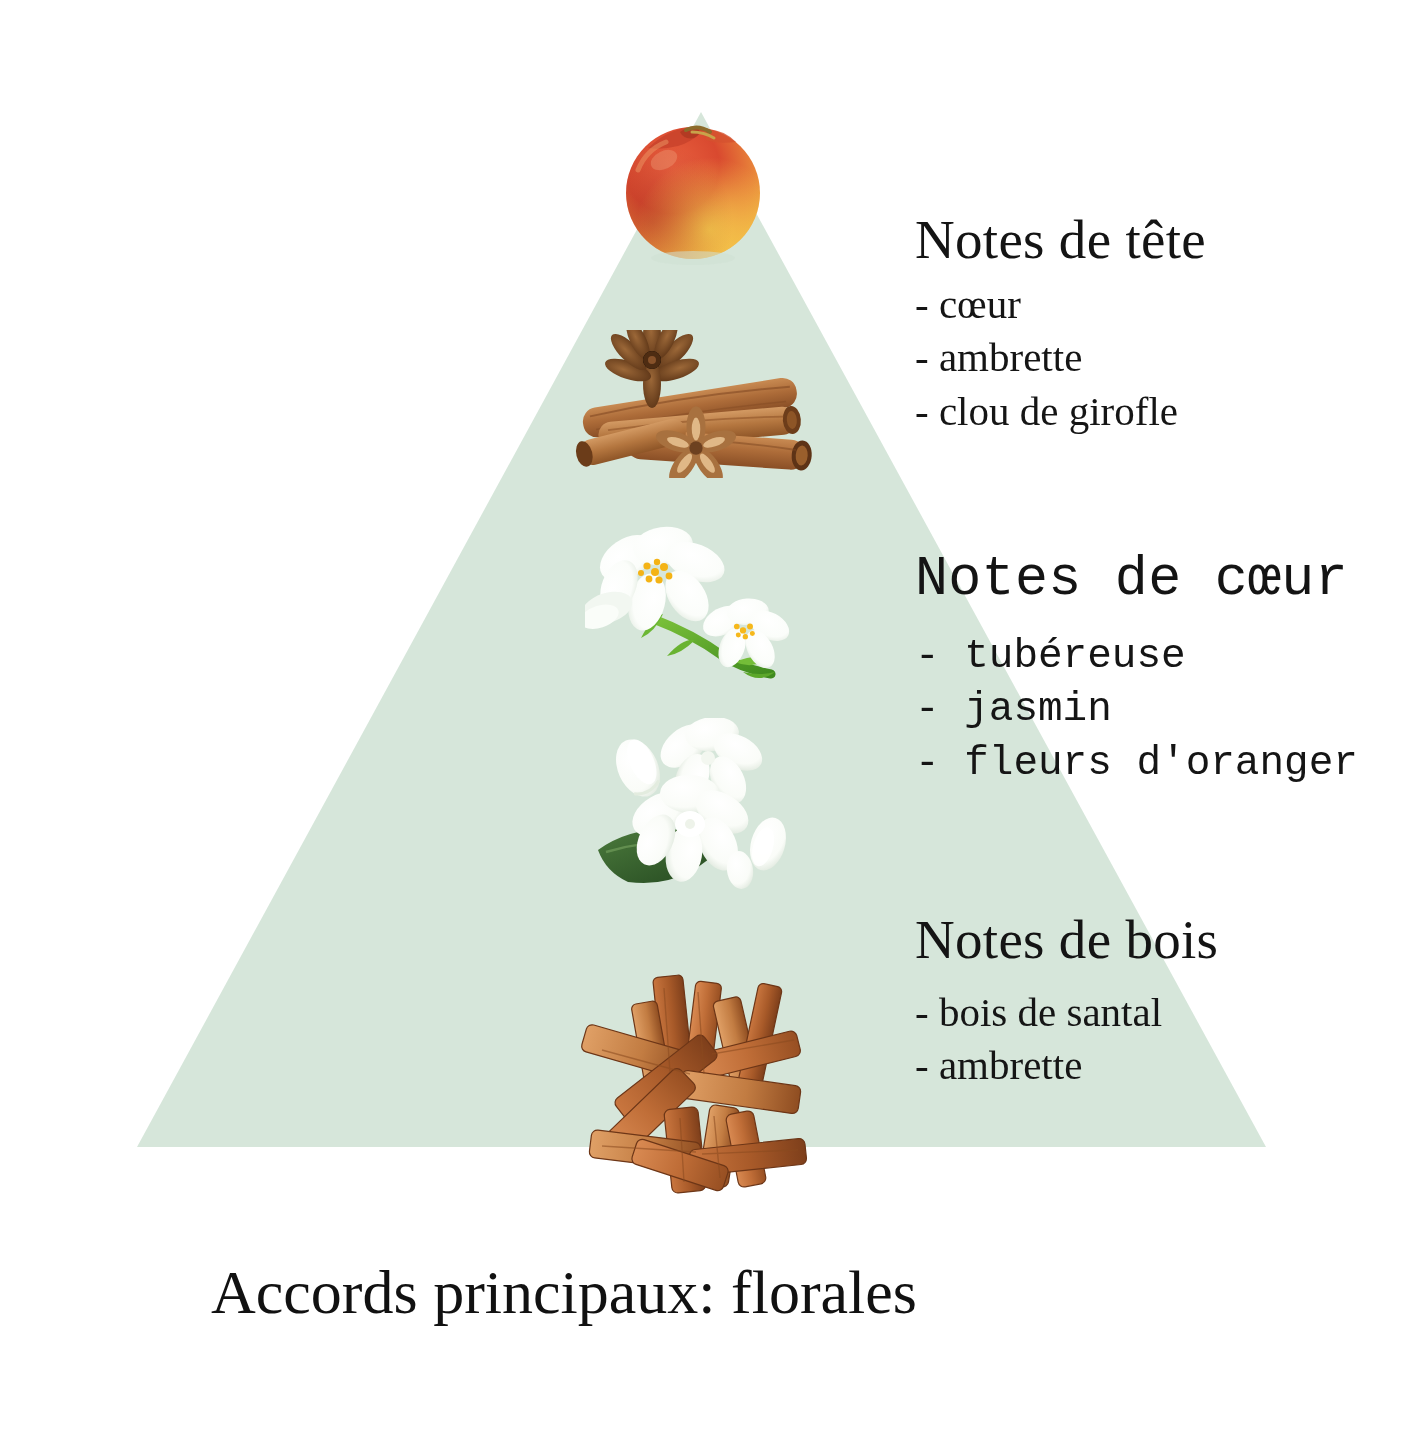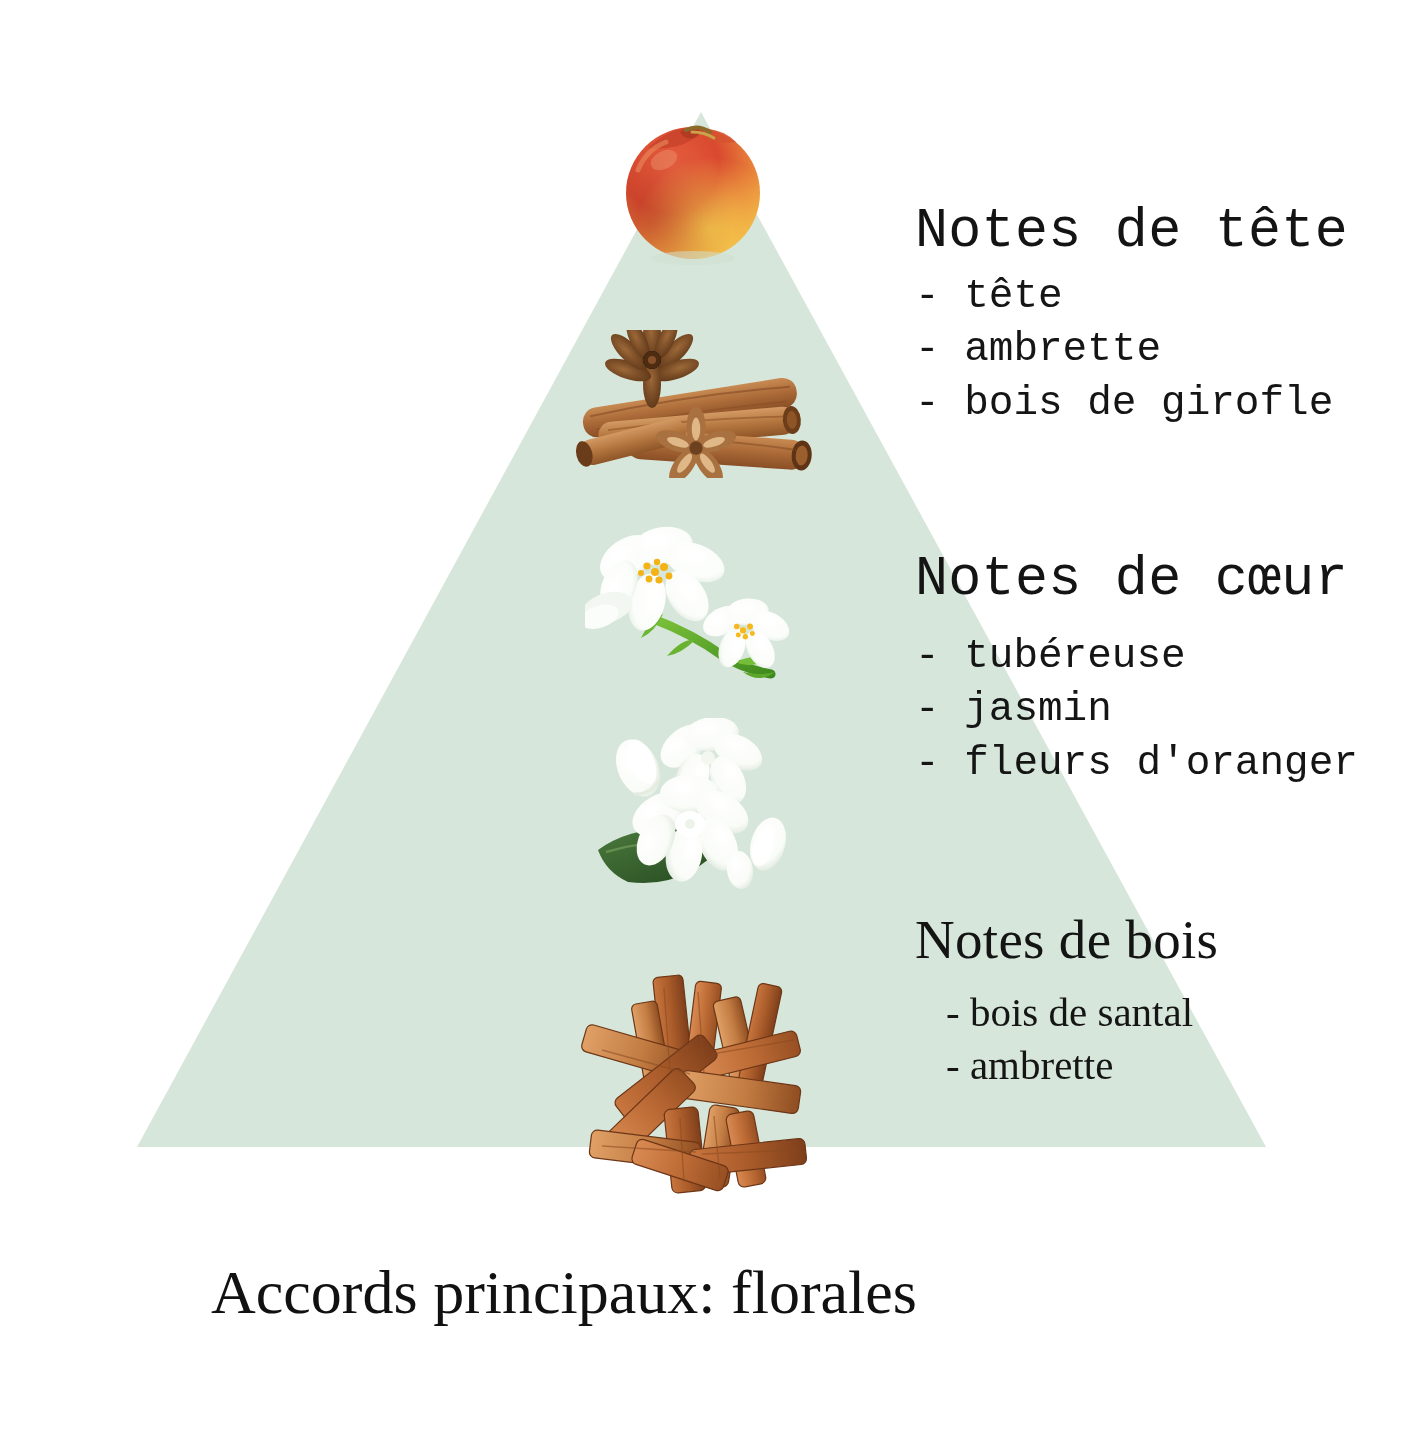--- a/index.html
+++ b/index.html
@@ -42,25 +42,25 @@
     list-style: none;
     margin: 10px 0 0 0;
     padding: 0;
   }
   .note-list li {
     font-size: 41px;
     line-height: 1.30;
     color: #151515;
     white-space: nowrap;
   }
-  #block-top    { left: 915px; top: 204px; font-family: Liberation Mono, monospace; }
+  #block-top    { left: 915px; top: 212px; }
   #block-heart  { left: 915px; top: 552px; font-family: Liberation Mono, monospace; }
   #block-base   { left: 915px; top: 912px; }
   #block-heart .note-list { margin-top: 22px; }
-  #block-base  .note-list { margin-top: 18px; margin-left: 31px; }
+  #block-base  .note-list { margin-top: 18px; }
 
   #accords-caption {
     position: absolute;
     left: 0;
     top: 1258px;
     width: 1128px;
     text-align: center;
     font-size: 62px;
     line-height: 1.1;
     color: #111111;
@@ -362,23 +362,23 @@
         <path d="M142 148 L148 210"></path>
         <path d="M30 178 L124 184"></path>
         <path d="M130 186 L226 182"></path>
       </g>
     </svg>
   </div>
 
   <div class="note-block" id="block-top">
     <div class="note-title">Notes de tête</div>
     <ul class="note-list">
-      <li>- tête</li>
+      <li>- cœur</li>
       <li>- ambrette</li>
-      <li>- bois de girofle</li>
+      <li>- clou de girofle</li>
     </ul>
   </div>
 
   <div class="note-block" id="block-heart">
     <div class="note-title">Notes de cœur</div>
     <ul class="note-list">
       <li>- tubéreuse</li>
       <li>- jasmin</li>
       <li>- fleurs d'oranger</li>
     </ul>

